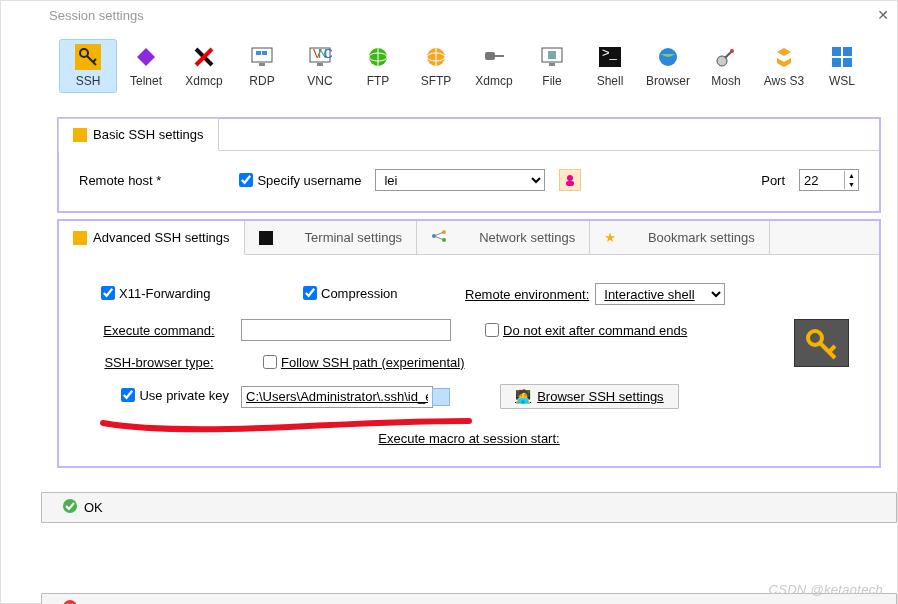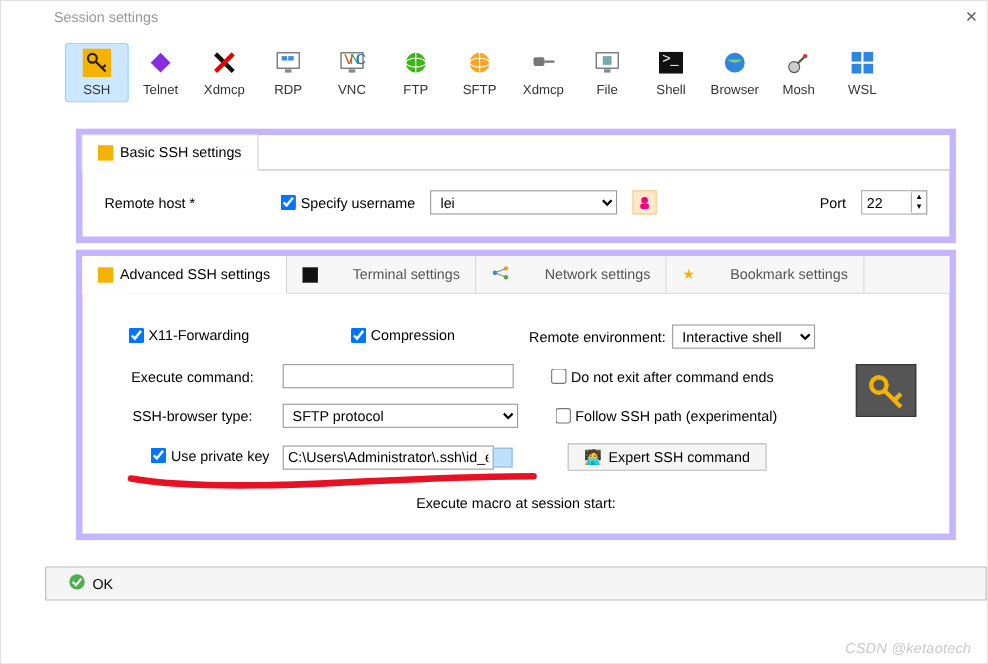--- a/index.html
+++ b/index.html
@@ -5,21 +5,21 @@
 * { box-sizing: border-box; margin: 0; padding: 0; font-family: "Segoe UI", Tahoma, sans-serif; font-size: 13px; }
 body { background: #fff; width: 898px; height: 604px; overflow: hidden; position: relative; }
 .window { width: 898px; height: 604px; border: 1px solid #e0e0e0; position: relative; padding-left: 40px; }
 .title-bar { height: 28px; display: flex; align-items: center; justify-content: space-between; padding: 0 8px; color: #999; font-size: 12px; }
 .close-x { font-size: 14px; color: #666; cursor: pointer; }
 .toolbar { display: flex; gap: 0; padding: 10px 18px 8px 18px; flex-wrap: wrap; }
 .tool-item { width: 58px; display: flex; flex-direction: column; align-items: center; gap: 4px; padding: 4px 2px; border: 1px solid transparent; border-radius: 3px; cursor: pointer; }
 .tool-item.selected { background: #cce8ff; border: 1px solid #99d1ff; }
 .tool-item .tool-icon { width: 26px; height: 26px; display: flex; align-items: center; justify-content: center; }
 .tool-item .tool-label { font-size: 12px; color: #333; }
-.group-box { margin: 6px 28px; border: 6px solid #c4b5fd; position: relative; }
+.group-box { margin: 6px 16px; border: 2px solid #c4b5fd; position: relative; }
 .tab-strip { display: flex; border-bottom: 1px solid #d0d0d0; background: #fff; }
 .tab { padding: 8px 14px; border-right: 1px solid #d0d0d0; background: #fff; display: flex; align-items: center; gap: 6px; cursor: pointer; }
 .tab.single { border: 1px solid #d0d0d0; border-bottom: 1px solid #fff; margin-bottom: -1px; margin-left: -1px; margin-top: -1px; }
 .tab.inactive { background: #f7f7f7; color: #555; gap: 32px; }
 .basic-body { padding: 18px 20px 20px 20px; display: flex; align-items: center; gap: 14px; flex-wrap: wrap; }
 input[type=text], select { border: 1px solid #999; padding: 2px 4px; height: 22px; background: #fff; }
 .spin { display: inline-flex; border: 1px solid #999; height: 22px; align-items: center; }
 .spin input { border: none; width: 44px; height: 20px; padding: 0 4px; }
 .spin .arrows { display: flex; flex-direction: column; border-left: 1px solid #aaa; }
 .spin .arrows span { font-size: 7px; line-height: 9px; padding: 0 3px; cursor: pointer; }
@@ -28,21 +28,21 @@
 .lbl { text-align: center; width: 140px; }
 .big-key { position: absolute; right: 30px; top: 64px; width: 55px; height: 48px; background: #555; display: flex; align-items: center; justify-content: center; border: 1px solid #333; }
 .macro-row { display: flex; justify-content: center; align-items: center; gap: 8px; margin-top: 22px; }
 .buttons { display: flex; justify-content: center; gap: 70px; margin-top: 24px; flex-direction: column; }
 .btn { border: 1px solid #bbb; background: #f5f5f5; padding: 5px 20px; display: inline-flex; align-items: center; gap: 6px; cursor: pointer; border-radius: 1px; }
 .watermark { position: absolute; bottom: 6px; right: 14px; color: #c9c9c9; font-size: 13px; font-style: italic; letter-spacing: .3px; }
 .redline { position: absolute; pointer-events: none; }
 .icon-sq { display:inline-block; width:14px; height:14px; }
 .file-btn { width:18px; height:18px; background:#bde0ff; border:1px solid #8fb8dd; display:inline-block; margin-left:-1px; cursor:pointer; }
 .person-btn { width:22px; height:22px; background:#fde9c8; display:inline-flex; align-items:center; justify-content:center; border:1px solid #eecb8f; cursor:pointer; }
-.chk { display:inline-flex; align-items:center; gap:4px; }
+.chk { display:inline-flex; gap:4px; }
 .chk input { width:14px; height:14px; }
 </style>
 </head>
 <body>
 <div class="window">
 
 <div class="title-bar">
   <span>Session settings</span>
   <span class="close-x">✕</span>
 </div>
@@ -173,20 +173,30 @@
     <span class="tool-icon">
           <svg width="22" height="22">
             <circle cx="7" cy="15" r="5" fill="#ccc" stroke="#555"></circle>
             <line x1="10" y1="12" x2="17" y2="5" stroke="#555" stroke-width="2"></line>
             <circle cx="17" cy="5" r="2" fill="#d33"></circle>
           </svg>
         </span>
     <span class="tool-label">Mosh</span>
   </div>
 
+  <div class="tool-item">
+    <span class="tool-icon">
+          <svg width="22" height="22">
+            <polygon points="11,2 18,6 11,10 4,6" fill="#f5a623"></polygon>
+            <polygon points="4,12 11,16 11,21 4,17" fill="#f5a623"></polygon>
+            <polygon points="18,12 11,16 11,21 18,17" fill="#f5a623"></polygon>
+          </svg>
+        </span>
+    <span class="tool-label">Aws S3</span>
+  </div>
 
   <div class="tool-item">
     <span class="tool-icon">
           <svg width="20" height="20">
             <rect x="0" y="0" width="9" height="9" fill="#2e86de"></rect>
             <rect x="11" y="0" width="9" height="9" fill="#2e86de"></rect>
             <rect x="0" y="11" width="9" height="9" fill="#2e86de"></rect>
             <rect x="11" y="11" width="9" height="9" fill="#2e86de"></rect>
           </svg>
         </span>
@@ -250,21 +260,21 @@
             </svg></span>
       <span>Network settings</span>
     </div>
     <div class="tab inactive">
       <span style="color:#f5b301;">★</span>
       <span>Bookmark settings</span>
     </div>
     <div style="flex:1;background:#f7f7f7;"></div>
   </div>
 
-  <div class="adv-body" style="position:relative;">
+  <div class="adv-body" style="position:relative;text-decoration:underline;">
 
     <div class="form-row">
       <div style="width:152px;text-align:left;padding-left:12px">
         <label class="chk">
           <input type="checkbox" checked="" style="">
           <span>X11-Forwarding</span>
         </label>
       </div>
       <div style="width:200px;text-align:left;padding-left:50px">
         <label class="chk">
@@ -285,23 +295,20 @@
       <input type="text" style="width: 210px;" value="">
       <div style="width:10px"></div>
       <label class="chk">
         <input type="checkbox" style="">
         <span>Do not exit after command ends</span>
       </label>
     </div>
 
     <div class="form-row">
       <span class="lbl">SSH-browser type:</span>
-      <select style="width:214px">
-        <option>SFTP protocol</option>
-      </select>
       <div style="width:10px"></div>
       <label class="chk">
         <input type="checkbox" style="">
         <span>Follow SSH path (experimental)</span>
       </label>
     </div>
 
     <div class="form-row">
       <div class="lbl" style="text-align:right">
         <label class="chk" style="justify-content:flex-end">
@@ -309,21 +316,21 @@
           <span>Use private key</span>
         </label>
       </div>
       <div style="display:flex;align-items:center;">
         <input type="text" style="width: 192px;" value="C:\Users\Administrator\.ssh\id_ec">
         <span class="file-btn"></span>
       </div>
       <div style="width:26px"></div>
       <button class="btn" style="padding:4px 14px">
         <span>🧑‍💻</span>
-        <span>Expert SSH command</span>
+        <span>Browser SSH settings</span>
       </button>
     </div>
 
     <div class="big-key">
       <svg width="38" height="34" viewBox="0 0 38 34">
             <circle cx="12" cy="12" r="7" fill="none" stroke="#f5b301" stroke-width="4"></circle>
             <line x1="17" y1="17" x2="32" y2="32" stroke="#f5b301" stroke-width="4"></line>
             <line x1="26" y1="26" x2="32" y2="20" stroke="#f5b301" stroke-width="4"></line>
           </svg>
     </div>

